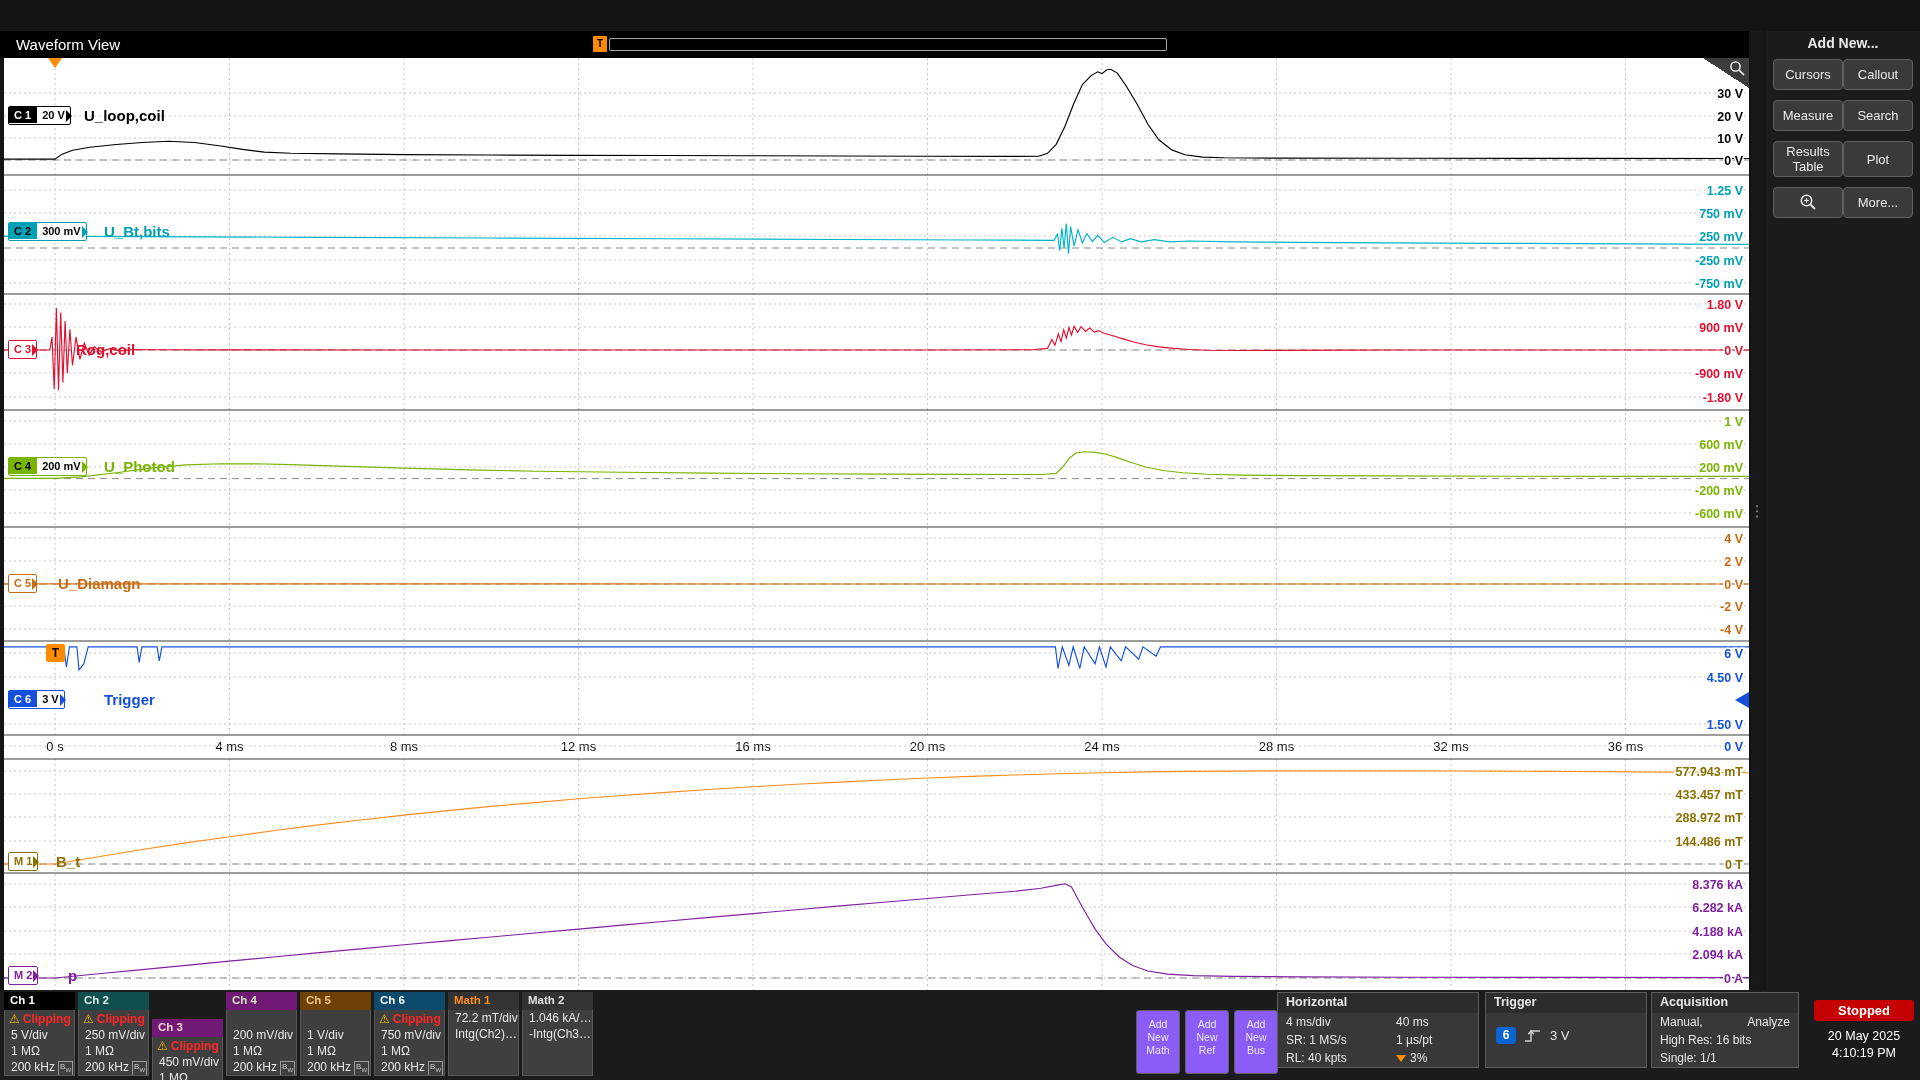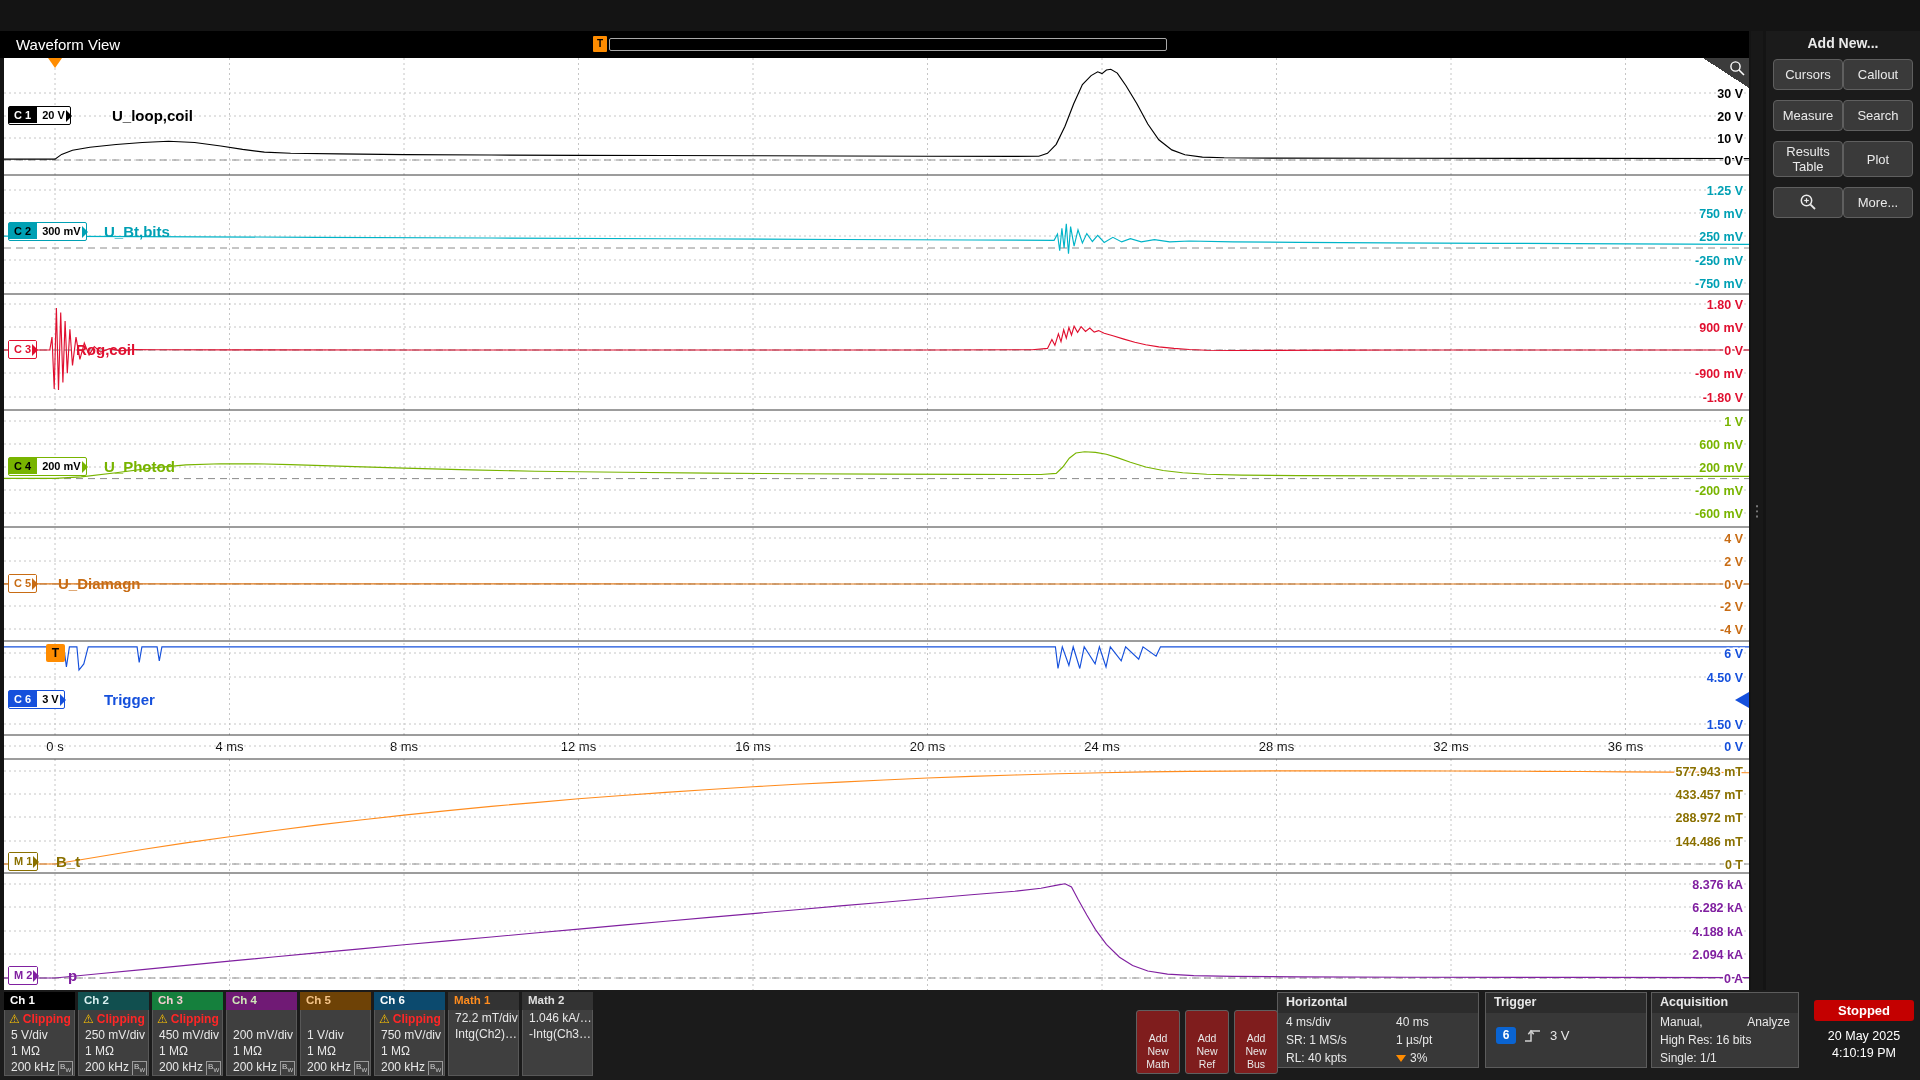--- a/index.html
+++ b/index.html
@@ -53,21 +53,21 @@
   .ch-card{width:71px}
   .ch-tab{height:18px;font-size:11.5px;font-weight:bold;padding:2px 0 0 6px}
   .ch-body{height:66px;background:#3f3f3f;border:1px solid #585858;border-top:none;overflow:hidden}
   .clip-row{height:17px;display:flex;align-items:center;gap:3px;padding-left:4px}
   .warn-ico{color:#ffc400;font-size:12px;line-height:12px}
   .clip-txt{color:#ff2626;font-weight:bold;font-size:12px}
   .ch-line{font-size:12px;line-height:16px;padding-left:6px;white-space:nowrap}
   .bw-badge{display:inline-block;font-size:8px;line-height:9px;border:1px solid #9a9a9a;color:#cfcfcf;padding:0 1px;margin-left:3px;vertical-align:2px}
   .bw-badge sub{font-size:6px}
   .add-col{position:absolute;left:1136px;top:20px;display:flex;gap:5px}
-  .add-btn{width:44px;height:64px;background:#7f1d1d;border:1px solid #606060;border-radius:3px;color:#e8e8e8;font-size:10.5px;line-height:13px;text-align:center;padding-top:21px;white-space:pre-line}
+  .add-btn{width:44px;height:64px;background:#8b5cf6;border:1px solid #606060;border-radius:3px;color:#e8e8e8;font-size:10.5px;line-height:13px;text-align:center;padding-top:7px;white-space:pre-line}
   .info-card{position:absolute;top:2px;height:76px;background:#383838;border:1px solid #5c5c5c}
   .ic-title{background:#2c2c2c;font-weight:bold;font-size:12.5px;padding:2px 8px;height:20px}
   .ic-row{display:flex;padding:0 8px;font-size:12px;line-height:18px}
   .ic-row .l{flex:1}
   .ic-row .r{width:74px}
   .ic-line{padding:0 8px;font-size:12px;line-height:18px}
   .horiz{left:1277px;width:202px}
   .trig{left:1485px;width:162px}
   .acq{left:1651px;width:148px}
   .trig-row{display:flex;align-items:center;gap:7px;padding:14px 0 0 10px;font-size:13px}
@@ -230,21 +230,21 @@
       <div class="corner-zoom">
         <svg width="17" height="17" viewBox="0 0 17 17">
           <circle cx="6.5" cy="6.5" r="4.6" fill="none" stroke="#fff" stroke-width="1.4"></circle>
           <line x1="10" y1="10" x2="15" y2="15" stroke="#fff" stroke-width="1.6"></line>
         </svg>
       </div>
     <div class="ch-badge" style="--ac: #000000; top: 48px;">
           <span class="seg id">C 1</span>
           <span class="seg val">20 V</span>
         </div>
-        <div class="ch-name" style="left: 108px; top: 48px; color: rgb(0, 0, 0);">U_loop,coil</div>
+        <div class="ch-name" style="left: 80px; top: 48px; color: rgb(0, 0, 0);">U_loop,coil</div>
         <div class="ch-badge" style="--ac: #00a0b4; top: 164px;">
           <span class="seg id" style="color: rgb(0, 0, 0);">C 2</span>
           <span class="seg val">300 mV</span>
         </div>
         <div class="ch-name" style="left: 100px; top: 164px; color: rgb(0, 160, 180);">U_Bt,bits</div>
         <div class="ch-badge plain" style="--ac: #e01030; top: 282px;">
           <span class="seg id">C 3</span>
         </div>
         <div class="ch-name" style="left: 72px; top: 282px; color: rgb(224, 16, 48);">Rog,coil</div>
         <div class="ch-badge" style="--ac: #78b400; top: 399px;">
@@ -317,21 +317,21 @@
             <div class="clip-row">
               <span class="warn-ico">⚠</span>
               <span class="clip-txt">Clipping</span>
             </div>
             <div class="ch-line">250 mV/div</div>
             <div class="ch-line">1 MΩ</div>
             <div class="ch-line"><span>200 kHz</span><span class="bw-badge">B<sub>W</sub></span></div>
           </div>
         </div>
         <div class="ch-card">
-          <div class="ch-tab" style="background: #15803d; color: rgb(244, 205, 210);">Ch 3</div>
+          <div class="ch-tab" style="background: #701a75; color: rgb(244, 205, 210); margin-top: 27px;">Ch 3</div>
           <div class="ch-body">
             <div class="clip-row">
               <span class="warn-ico">⚠</span>
               <span class="clip-txt">Clipping</span>
             </div>
             <div class="ch-line">450 mV/div</div>
             <div class="ch-line">1 MΩ</div>
             <div class="ch-line"><span>200 kHz</span><span class="bw-badge">B<sub>W</sub></span></div>
           </div>
         </div>

